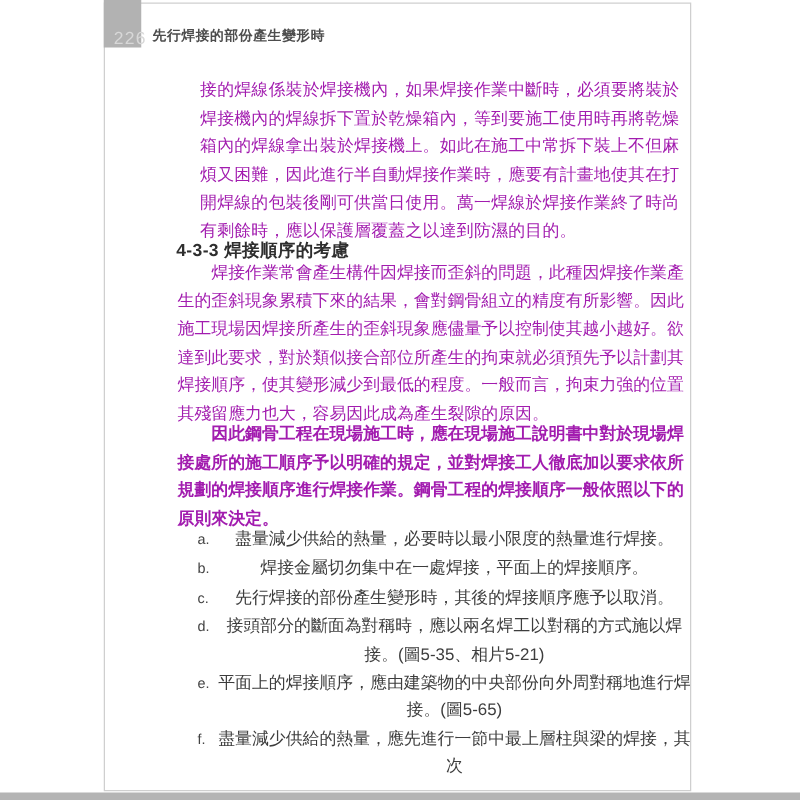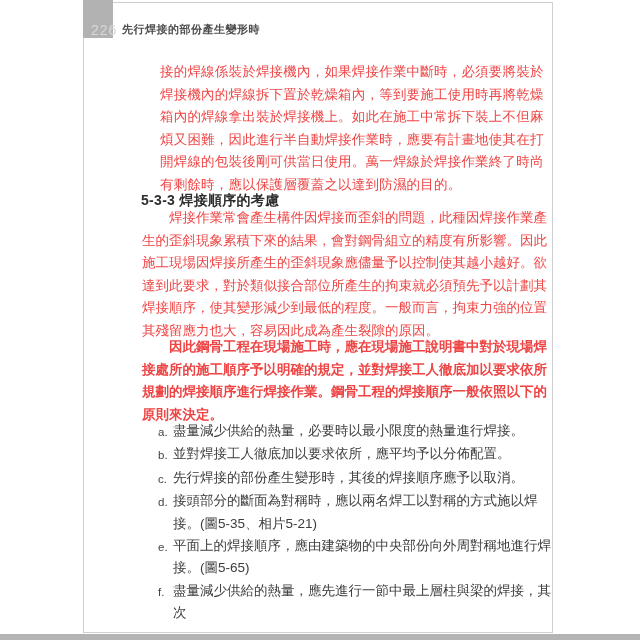--- a/index.html
+++ b/index.html
@@ -38,21 +38,21 @@
     position: absolute;
     left: 122px; top: 24px;
     font-size: 11px;
     font-weight: bold;
     color: #4d4d4d;
     letter-spacing: 0.5px;
     line-height: 1;
   }
   .para {
     position: absolute;
-    color: #ef4444;
+    color: #a21caf;
     font-size: 13.5px;
     line-height: 22.5px;
     white-space: pre-line;
   }
   .p1 { left: 160px; top: 61px;  width: 392px; letter-spacing: 0.2px; }
   .p2 { left: 142px; top: 207px; width: 410px; }
   .p3 { left: 142px; top: 336px; width: 410px; font-weight: bold; }
   .section-heading {
     position: absolute;
     left: 141px; top: 193px;
@@ -74,20 +74,21 @@
     color: #444444;
     line-height: 22.4px;
     padding-top: 1px;
   }
   .list-item-text {
     flex: 1 1 auto;
     font-size: 13.5px;
     color: #3d3d3d;
     line-height: 22.4px;
     white-space: pre-line;
+    text-align: center;
   }
   .bottom-strip {
     position: absolute;
     left: 0; top: 634px;
     width: 640px; height: 6px;
     background: #b4b4b4;
   }
 </style>
 </head>
 <body>
@@ -98,42 +99,42 @@
 <div class="page-number">226</div>
 <div class="book-title">先行焊接的部份產生變形時</div>
 
 <div class="para p1">接的焊線係裝於焊接機內，如果焊接作業中斷時，必須要將裝於
 焊接機內的焊線拆下置於乾燥箱內，等到要施工使用時再將乾燥
 箱內的焊線拿出裝於焊接機上。如此在施工中常拆下裝上不但麻
 煩又困難，因此進行半自動焊接作業時，應要有計畫地使其在打
 開焊線的包裝後剛可供當日使用。萬一焊線於焊接作業終了時尚
 有剩餘時，應以保護層覆蓋之以達到防濕的目的。</div>
 
-<div class="section-heading">5-3-3 焊接順序的考慮</div>
+<div class="section-heading">4-3-3 焊接順序的考慮</div>
 
 <div class="para p2">　　焊接作業常會產生構件因焊接而歪斜的問題，此種因焊接作業產
 生的歪斜現象累積下來的結果，會對鋼骨組立的精度有所影響。因此
 施工現場因焊接所產生的歪斜現象應儘量予以控制使其越小越好。欲
 達到此要求，對於類似接合部位所產生的拘束就必須預先予以計劃其
 焊接順序，使其變形減少到最低的程度。一般而言，拘束力強的位置
 其殘留應力也大，容易因此成為產生裂隙的原因。</div>
 
 <div class="para p3">　　因此鋼骨工程在現場施工時，應在現場施工說明書中對於現場焊
 接處所的施工順序予以明確的規定，並對焊接工人徹底加以要求依所
 規劃的焊接順序進行焊接作業。鋼骨工程的焊接順序一般依照以下的
 原則來決定。</div>
 
 <div class="list">
   <div class="list-item">
     <span class="list-item-label">a.</span>
     <span class="list-item-text">盡量減少供給的熱量，必要時以最小限度的熱量進行焊接。</span>
   </div>
   <div class="list-item">
     <span class="list-item-label">b.</span>
-    <span class="list-item-text">並對焊接工人徹底加以要求依所，應平均予以分佈配置。</span>
+    <span class="list-item-text">焊接金屬切勿集中在一處焊接，平面上的焊接順序。</span>
   </div>
   <div class="list-item">
     <span class="list-item-label">c.</span>
     <span class="list-item-text">先行焊接的部份產生變形時，其後的焊接順序應予以取消。</span>
   </div>
   <div class="list-item">
     <span class="list-item-label">d.</span>
     <span class="list-item-text">接頭部分的斷面為對稱時，應以兩名焊工以對稱的方式施以焊
 接。(圖5-35、相片5-21)</span>
   </div>

